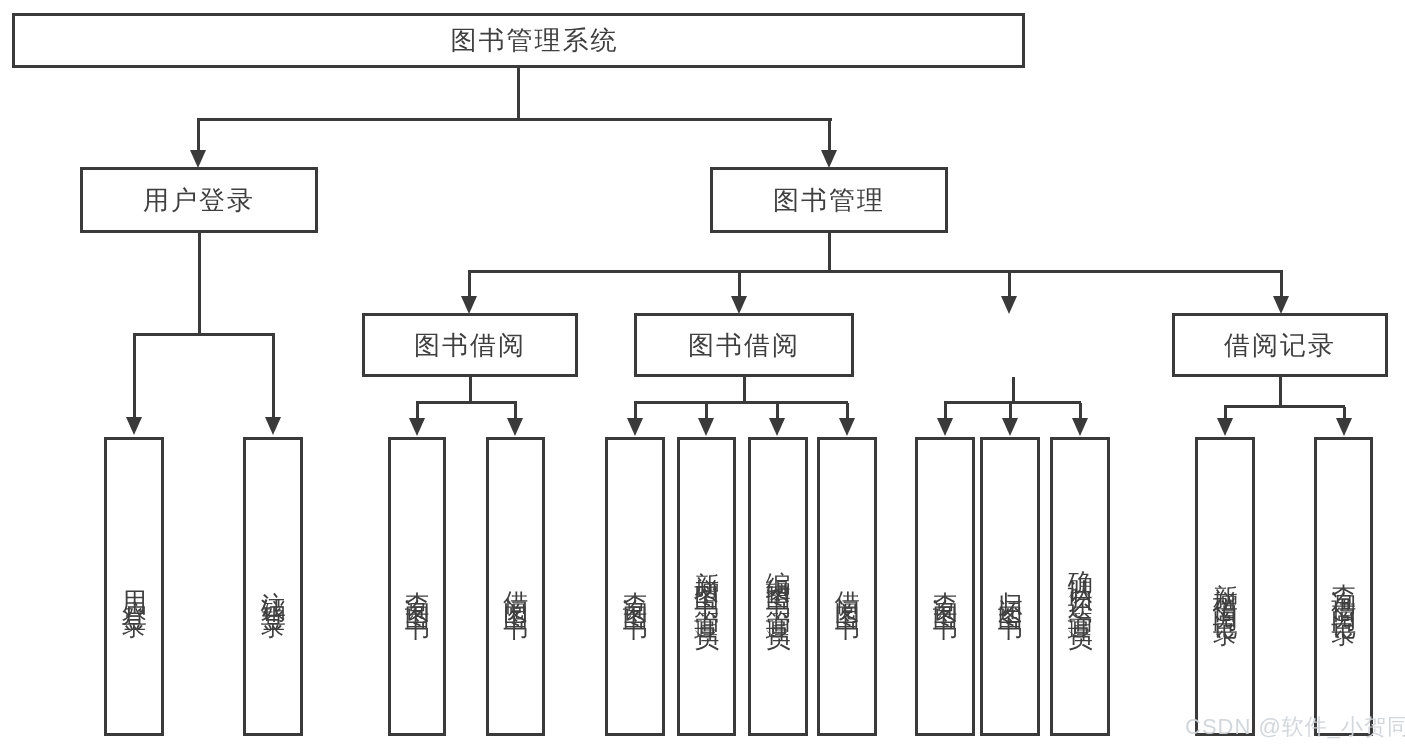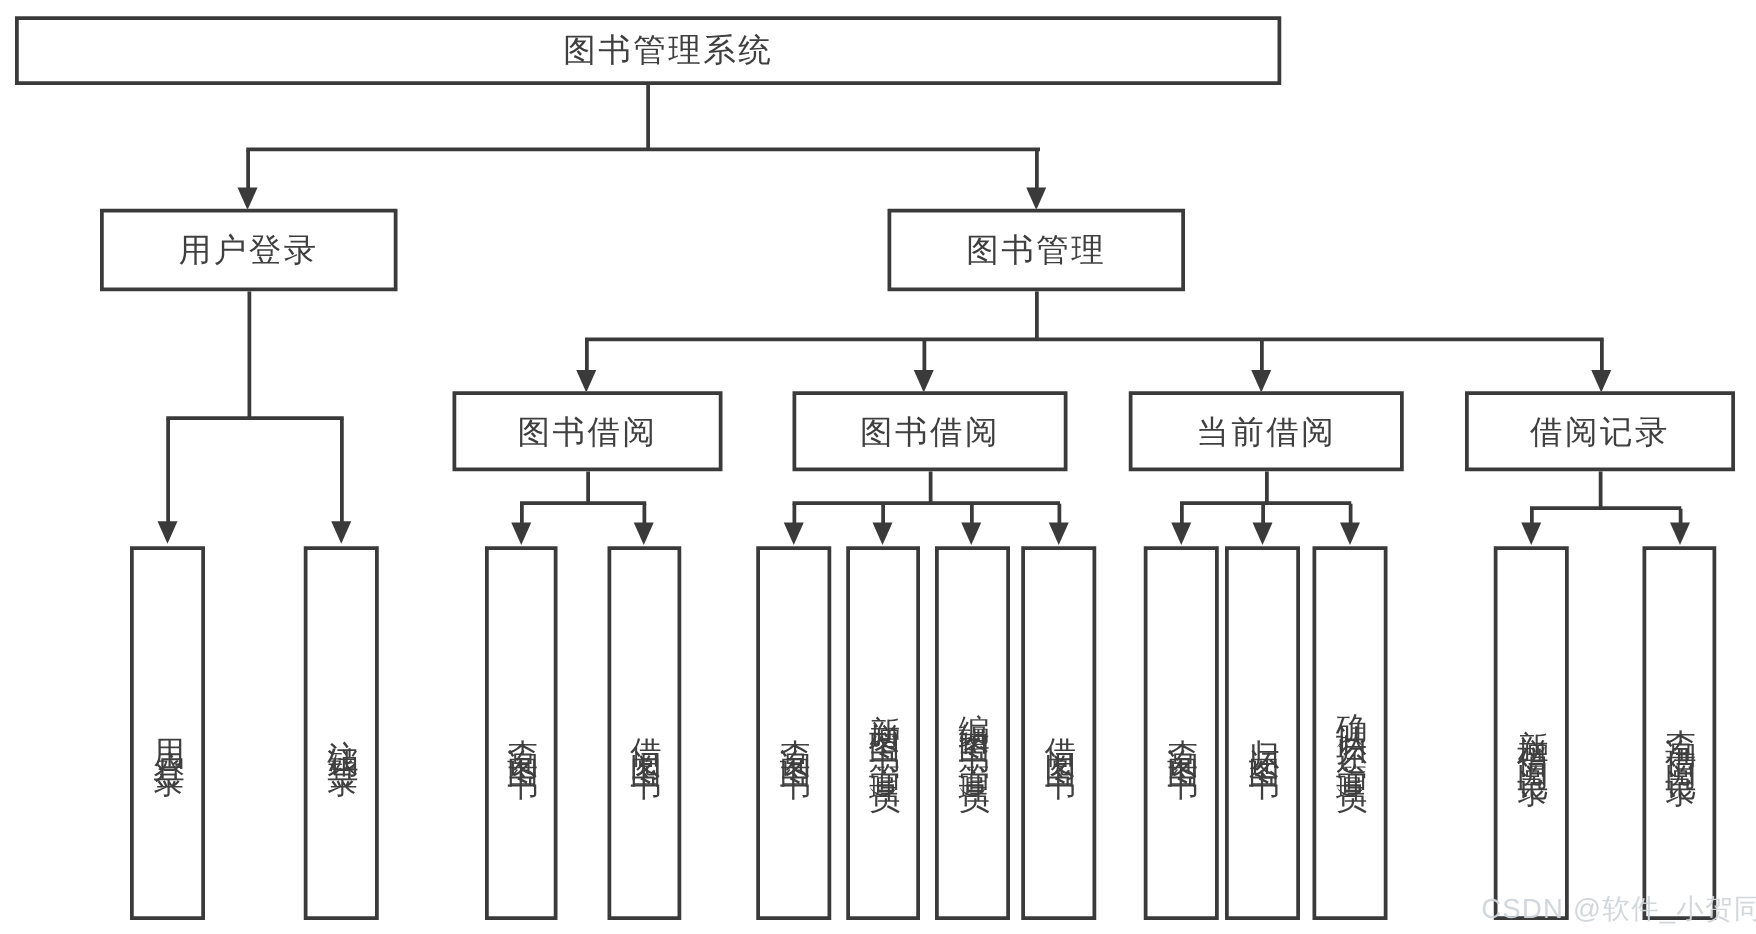--- a/index.html
+++ b/index.html
@@ -54,23 +54,20 @@
   </div>
   <div class="box" style="left:710px;top:167px;width:238px;height:66px;">
     <span class="hl">图书管理</span>
   </div>
 
   <div class="box" style="left:362px;top:313px;width:216px;height:64px;">
     <span class="hl">图书借阅</span>
   </div>
   <div class="box" style="left:634px;top:313px;width:220px;height:64px;">
     <span class="hl">图书借阅</span>
-  </div>
-  <div class="box" style="left:903px;top:313px;width:220px;height:64px;">
-    <span class="hl">当前借阅</span>
   </div>
   <div class="box" style="left:1172px;top:313px;width:216px;height:64px;">
     <span class="hl">借阅记录</span>
   </div>
 
   <div class="box" style="left:104px;top:437px;width:60px;height:299px;">
     <span class="vl">用户登录</span>
   </div>
   <div class="box" style="left:243px;top:437px;width:60px;height:299px;">
     <span class="vl">注销登录</span>

